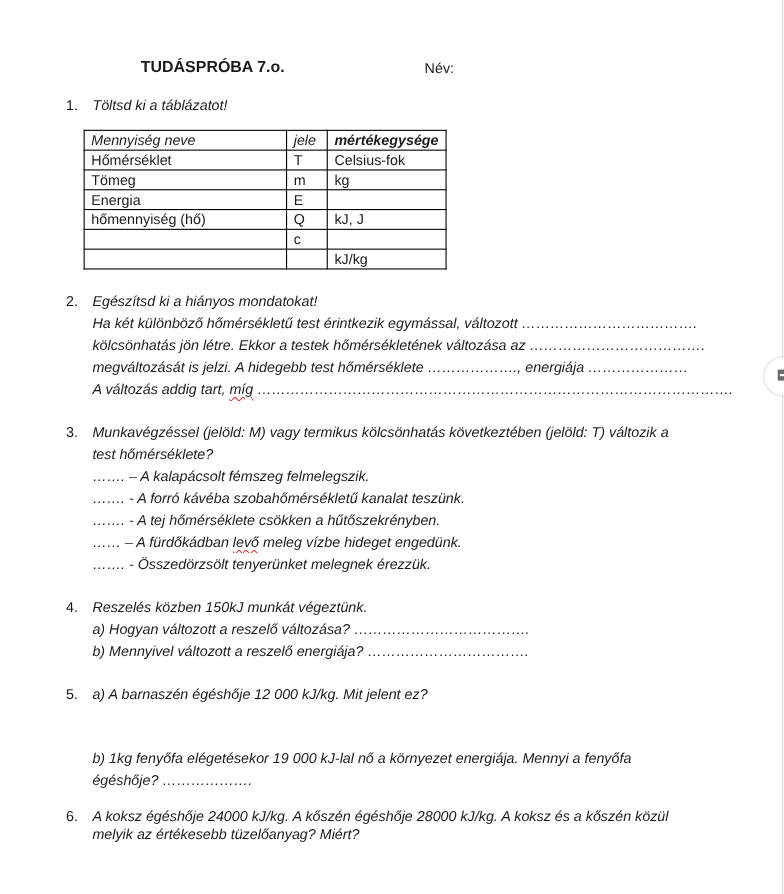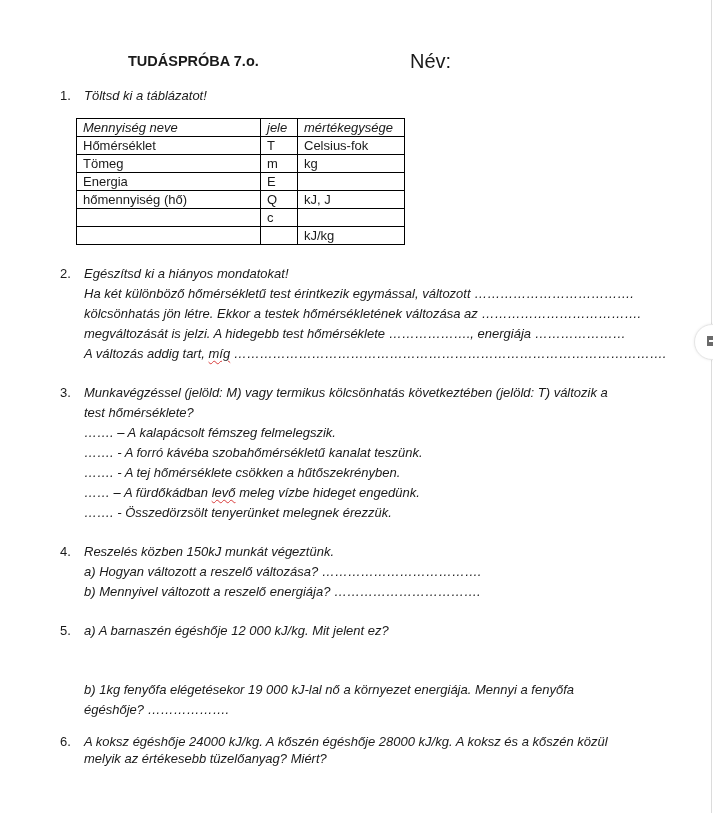--- a/index.html
+++ b/index.html
@@ -10,34 +10,34 @@
   .page-edge { position: absolute; top: 0; left: 711px; width: 1px; height: 813px; background: #dcdcdc; }
   .float-btn {
     position: absolute; left: 694px; top: 324px; width: 34px; height: 34px; border-radius: 50%;
     background: #fff; border: 1px solid #e6e6e6; box-shadow: 0 0 3px rgba(0,0,0,0.08);
   }
   .float-btn .glyph { position: absolute; left: 12px; top: 11px; width: 10px; height: 10px; background: #6b6b6b; }
   .float-btn .glyph::after { content: ""; position: absolute; left: 2px; top: 4px; width: 4px; height: 2px; background: #fff; }
 
   .doc { position: absolute; left: 0; top: 0; width: 711px; font-size: 13px; line-height: 19.5px; }
   .title { position: absolute; left: 84px; top: 52px; font-weight: bold; font-size: 14.5px; margin-left: 44px; }
-  .name-label { position: absolute; left: 386px; top: 52px; font-size: 20px; margin-left: 24px; }
+  .name-label { position: absolute; left: 386px; top: 52px; font-size: 13px; }
 
   .q { position: absolute; left: 60px; }
   .q .num { position: absolute; left: 0; width: 22px; }
   .q .body { position: absolute; left: 24px; width: 540px; }
   .line { white-space: nowrap; height: 20px; font-style: italic; }
 
   table.qtable {
     position: absolute; left: 76px; top: 118px; border-collapse: collapse; font-size: 13px; border-radius: 22px;
   }
   table.qtable td { border: 1px solid #000; padding: 0 6px; height: 17px; line-height: 17px; white-space: nowrap; }
   table.qtable td.c1 { width: 171px; }
   table.qtable td.c2 { width: 24px; }
-  table.qtable td.c3 { width: 94px; }
+  table.qtable td.c3 { width: 94px; font-weight: bold; }
   table.qtable tr.head td { font-style: italic; }
 
   .spell { text-decoration: underline wavy #d83b3b; text-decoration-thickness: 1px; text-underline-offset: 2px; text-align: right; }
 </style>
 </head>
 <body>
 
 <div class="page-edge"></div>
 <div class="float-btn">
   <span class="glyph"></span>

